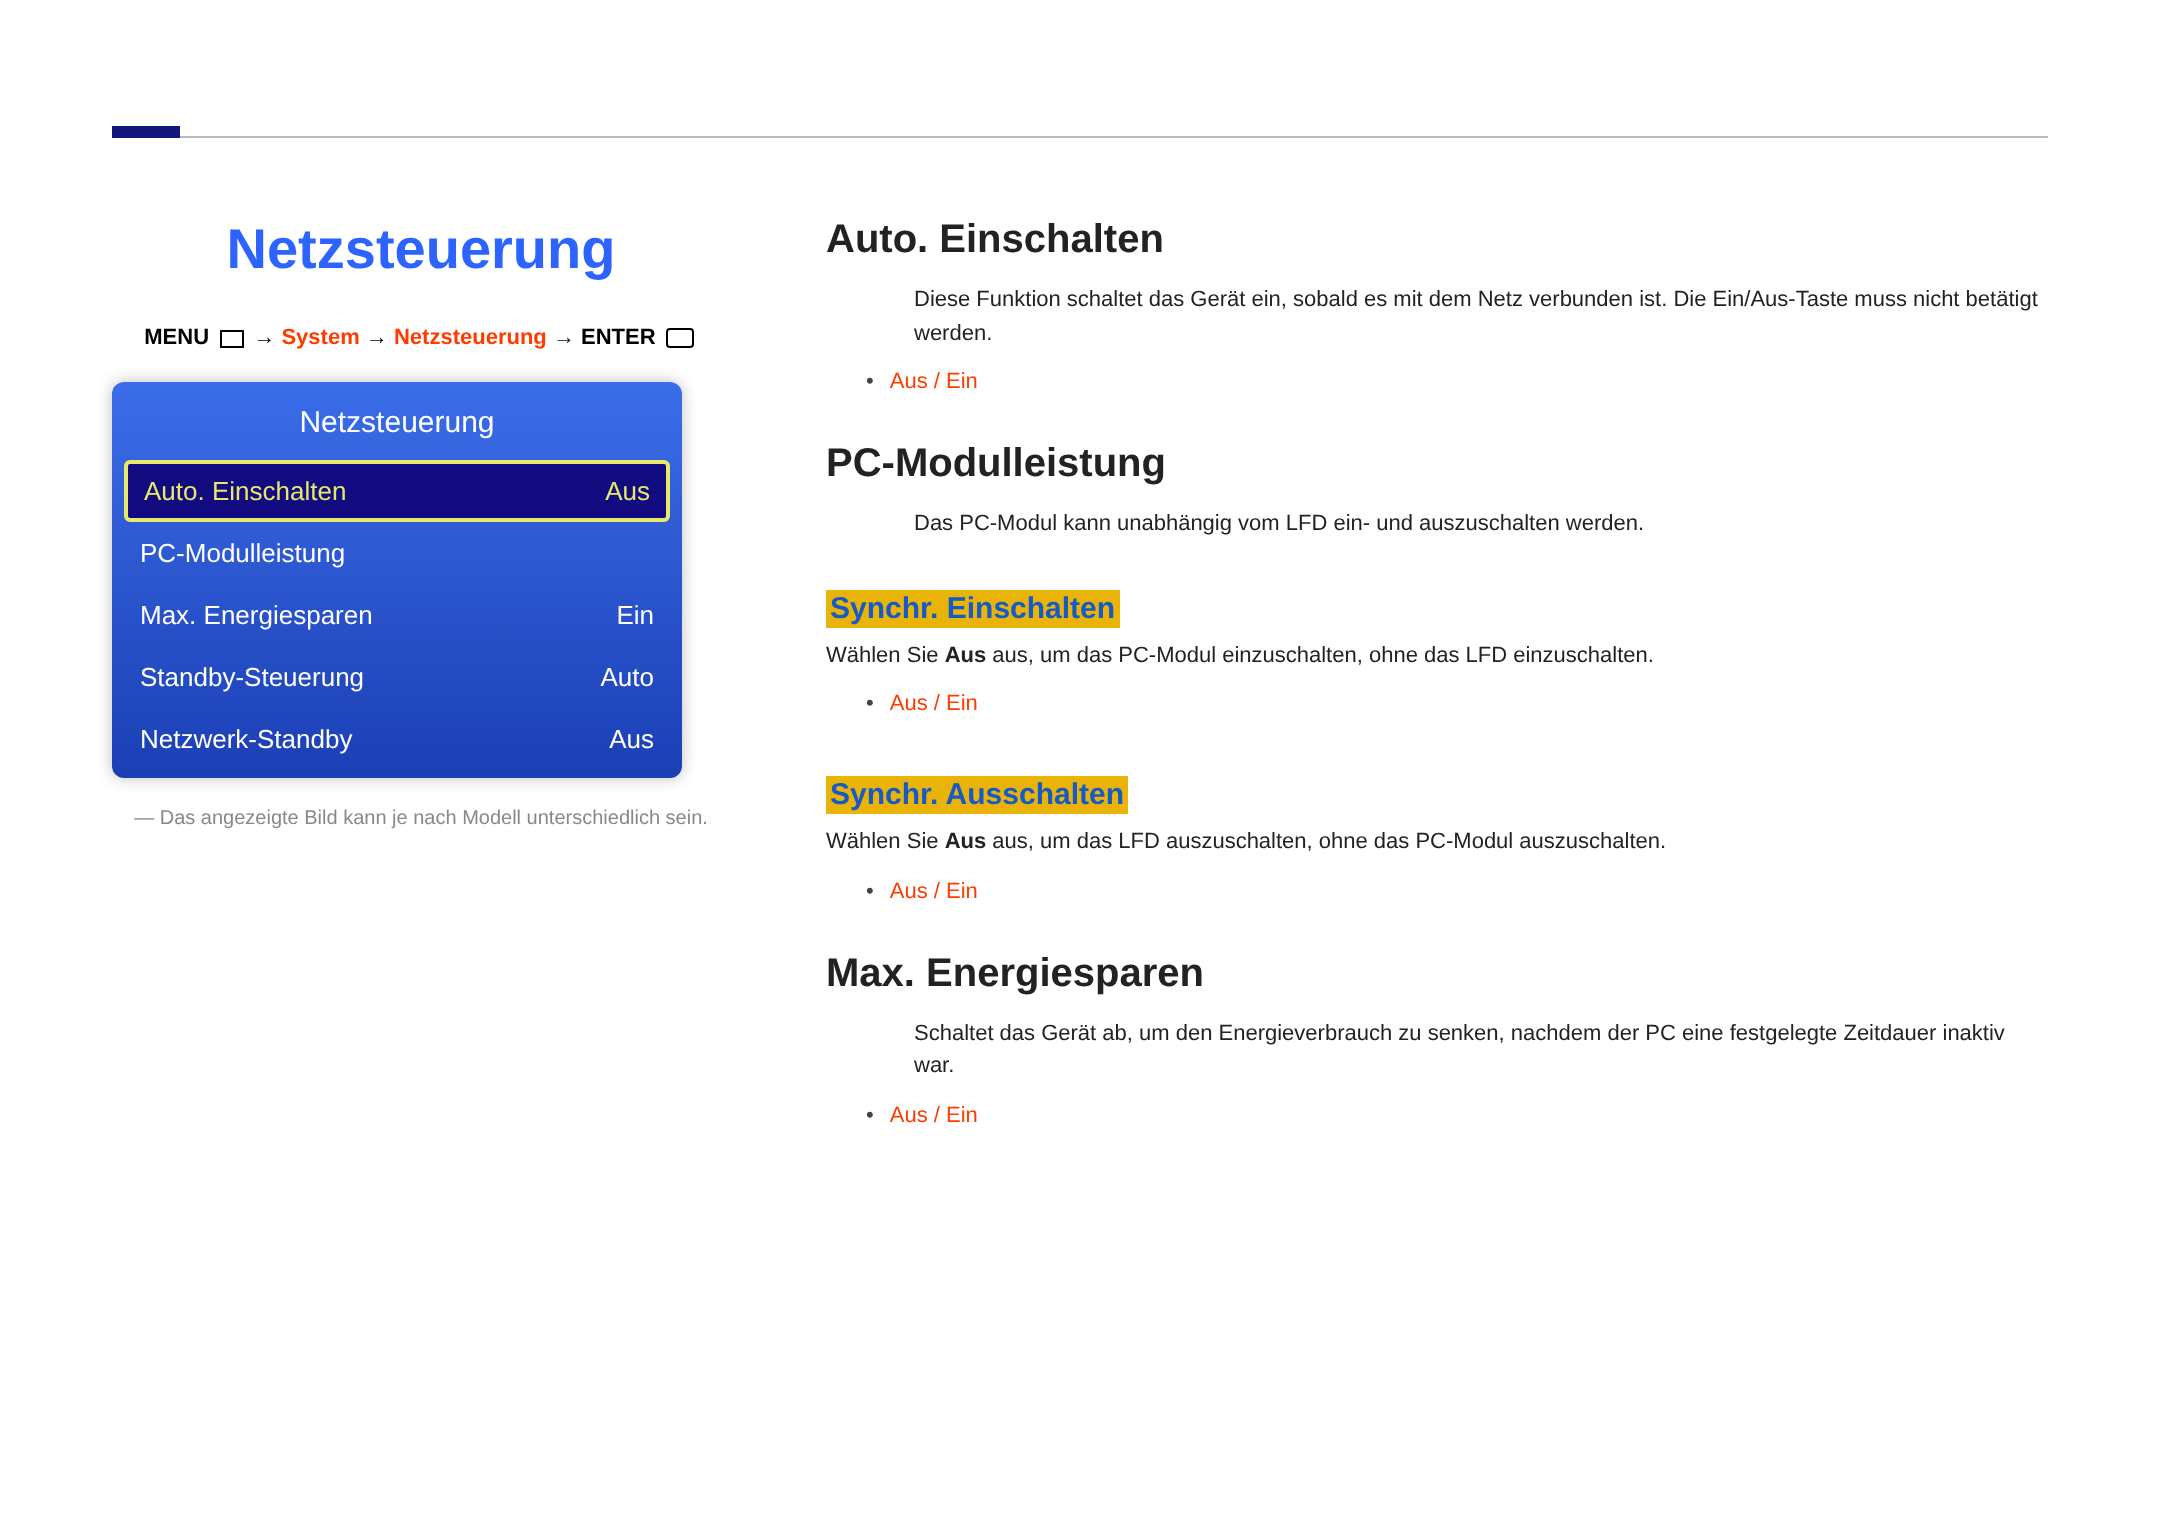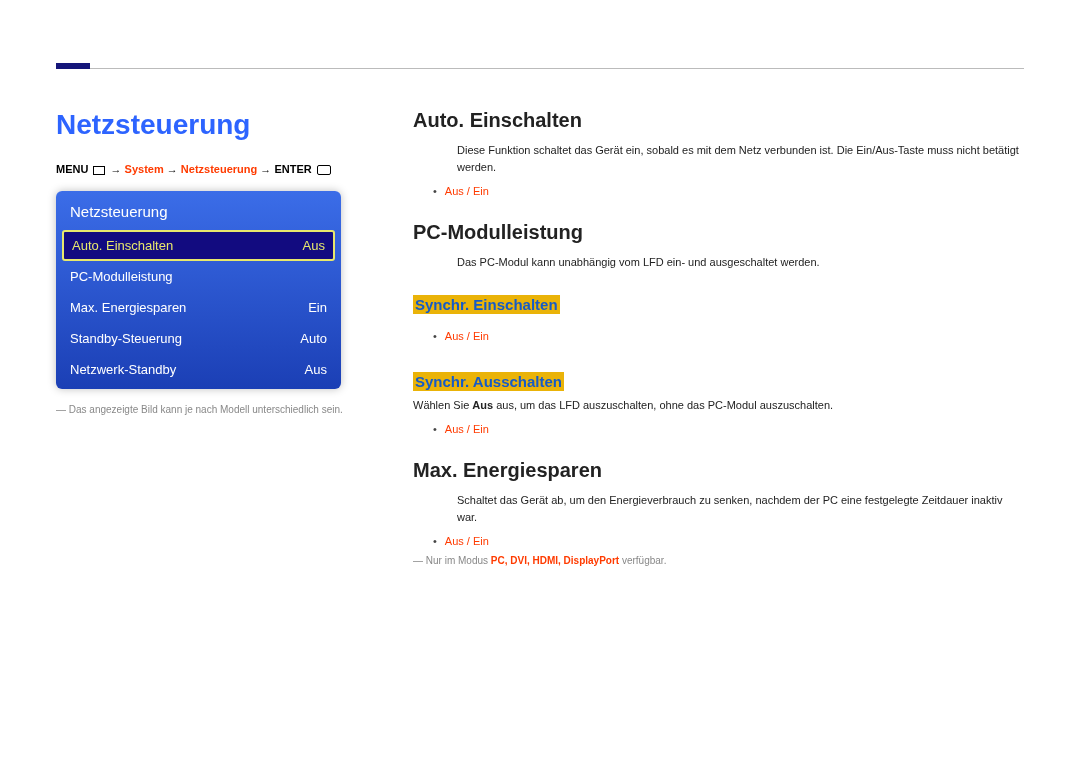--- a/index.html
+++ b/index.html
@@ -12,21 +12,21 @@
     padding: 56px 56px 40px 56px;
   }
   .top-rule { border-top: 1px solid #bbb; margin-top: 12px; }
   .top-mark {
     position: absolute;
     top: 63px; left: 56px;
     width: 34px; height: 6px;
     background: #15167a;
   }
   .layout { display: flex; gap: 48px; margin-top: 40px; }
-  .left { width: 309px; flex-shrink: 0; }
+  .left { width: 309px; flex-shrink: 0; text-align: center; }
   .right { flex: 1; }
   .page-title {
     color: #2d64ff;
     font-size: 28px;
     font-weight: 700;
     margin-bottom: 22px;
   }
   .breadcrumb {
     font-size: 11px;
     font-weight: 700;
@@ -181,41 +181,41 @@
     <div class="block">
       <h2 class="sec">Auto. Einschalten</h2>
       <p class="desc">Diese Funktion schaltet das Gerät ein, sobald es mit dem Netz verbunden ist. Die Ein/Aus-Taste muss nicht betätigt werden.</p>
       <ul class="opts">
           <li><span class="opt-em">Aus / Ein</span></li>
         </ul>
     </div>
 
     <div class="block">
       <h2 class="sec">PC-Modulleistung</h2>
-      <p class="desc">Das PC-Modul kann unabhängig vom LFD ein- und ausgeschaltet werden.</p>
+      <p class="desc">Das PC-Modul kann unabhängig vom LFD ein- und auszuschalten werden.</p>
       <div class="sep"></div>
 
       <h3 class="hl">Synchr. Einschalten</h3>
+      <p class="desc">
+        <span>Wählen Sie </span><span style="font-weight:700">Aus</span><span> aus, um das PC-Modul einzuschalten, ohne das LFD einzuschalten.</span>
+      </p>
       <ul class="opts">
           <li><span class="opt-em">Aus / Ein</span></li>
         </ul>
 
       <h3 class="hl">Synchr. Ausschalten</h3>
       <p class="desc">
         <span>Wählen Sie </span><span style="font-weight:700">Aus</span><span> aus, um das LFD auszuschalten, ohne das PC-Modul auszuschalten.</span>
       </p>
       <ul class="opts">
           <li><span class="opt-em">Aus / Ein</span></li>
         </ul>
     </div>
 
     <div class="block">
       <h2 class="sec">Max. Energiesparen</h2>
       <p class="desc">Schaltet das Gerät ab, um den Energieverbrauch zu senken, nachdem der PC eine festgelegte Zeitdauer inaktiv war.</p>
       <ul class="opts" style="margin-bottom:6px;">
           <li><span class="opt-em">Aus / Ein</span></li>
         </ul>
-      <p class="footnote">
-        <span class="dash"></span><span>Nur im Modus </span><span class="opt-em">PC, DVI, HDMI, DisplayPort</span><span> verfügbar.</span>
-      </p>
     </div>
   </div>
 </div>
 
 </body></html>

